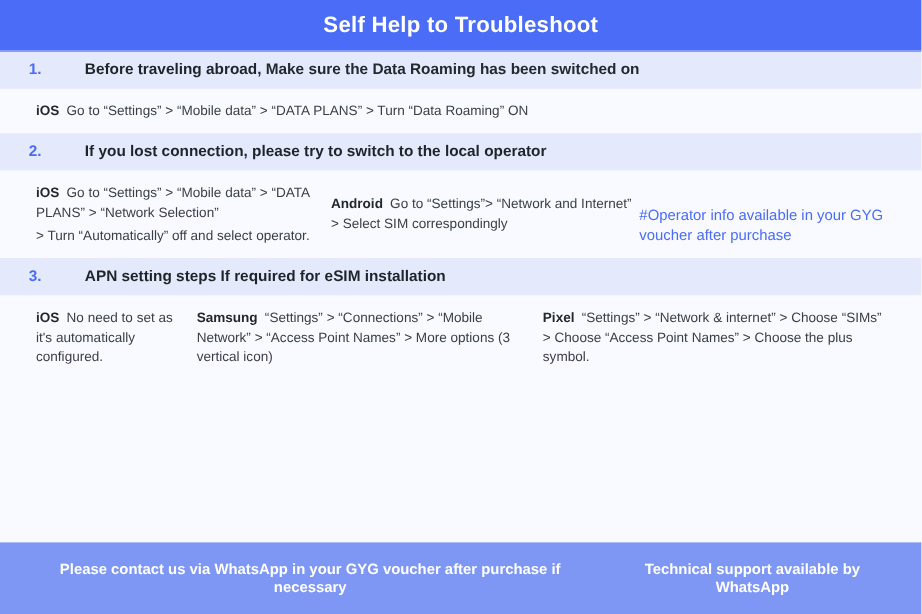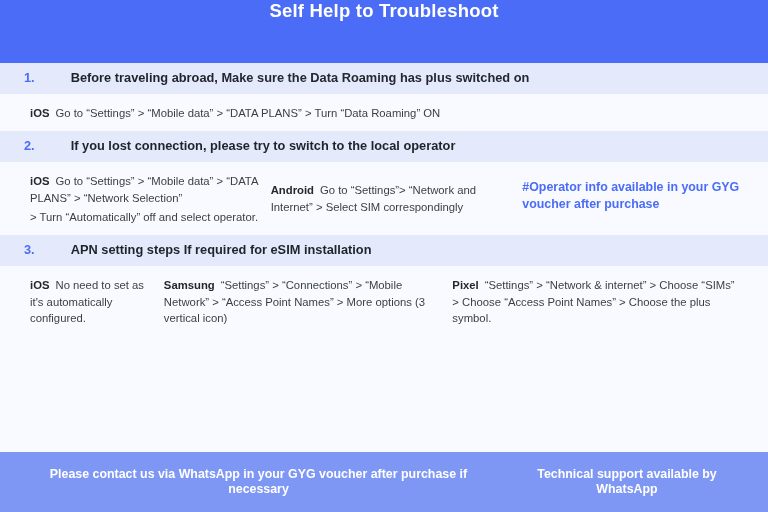--- a/index.html
+++ b/index.html
@@ -22,23 +22,24 @@
     width: 768px;
     height: 512px;
     display: flex;
     flex-direction: column;
     background: #f8faff;
     position: relative;
   }
 
   
   .header {
-    height: 62px;
+    height: 42px;
     background: #4a6cf7;
     display: flex;
+    align-items: center;
     justify-content: center;
     flex: 0 0 auto;
   }
   .header-title {
     color: #ffffff;
     font-size: 18.5px;
     font-weight: bold;
     letter-spacing: 0.2px;
     text-align: center;
   }
@@ -98,23 +99,23 @@
     display: block;
   }
   .line .plat {
     font-weight: bold;
     color: #23272e;
     margin-right: 6px;
   }
 
   .note {
     font-size: 12.4px;
-    font-weight: bold;
+    font-weight: normal;
     color: #4a6cf7;
-    margin-top: 6px;
+    margin-top: 18px;
     line-height: 1.35;
   }
 
   
   #section-1 .section-body { padding-top: 11px; padding-bottom: 10px; gap: 7px; }
   #section-2 .section-body { padding-top: 11px; padding-bottom: 10px; gap: 3px; }
   #section-2 .group { display: flex; flex-direction: column; gap: 3px; }
   #section-2 .group + .group { margin-top: 9px; }
   #section-3 .section-body { padding-top: 11px; padding-bottom: 8px; gap: 5px; }
 
@@ -147,21 +148,21 @@
 
   <div class="header">
     <div class="header-title">Self Help to Troubleshoot</div>
   </div>
 
   <div class="content">
 
     <div class="section" id="section-1">
       <div class="section-bar topline">
         <span class="section-num">1.</span>
-        <span class="section-title"><span class="lead">Before traveling abroad,</span><span> Make sure the Data Roaming has plus switched on</span></span>
+        <span class="section-title"><span class="lead">Before traveling abroad,</span><span> Make sure the Data Roaming has been switched on</span></span>
       </div>
       <div class="section-body">
         <div class="line"><span class="plat">iOS</span><span>Go to “Settings” &gt; “Mobile data” &gt; “DATA PLANS” &gt; Turn “Data Roaming” ON</span></div>
       </div>
     </div>
 
     <div class="section" id="section-2">
       <div class="section-bar">
         <span class="section-num">2.</span>
         <span class="section-title"><span class="lead">If you lost connection, please try to switch to the local operator</span><span></span></span>

